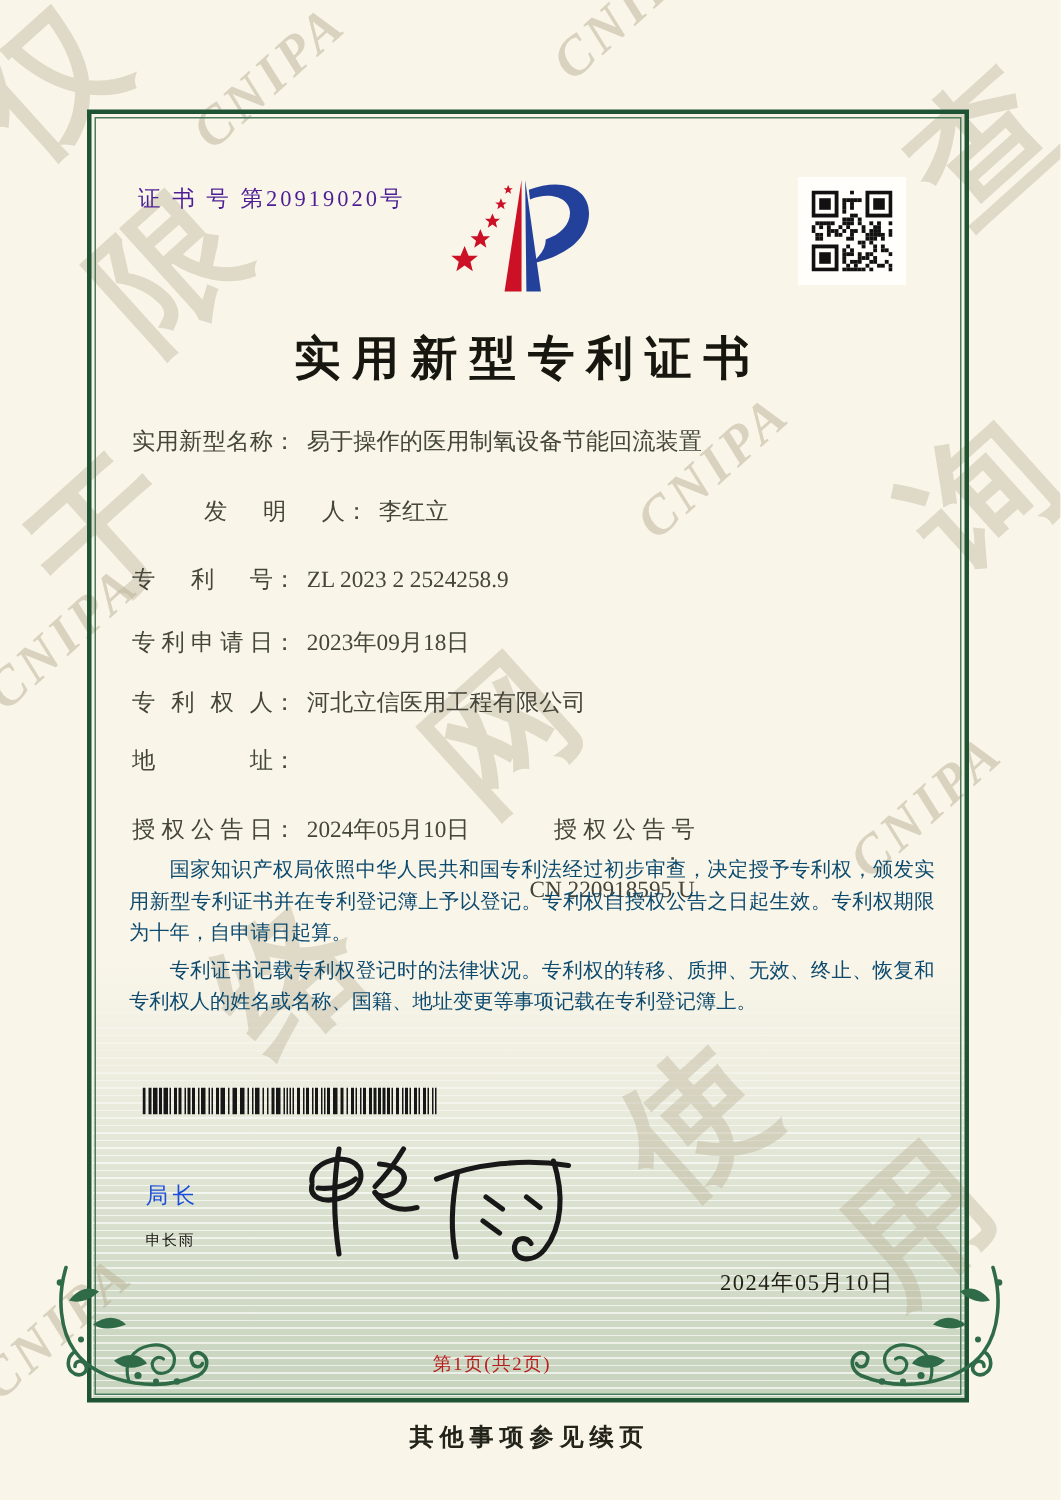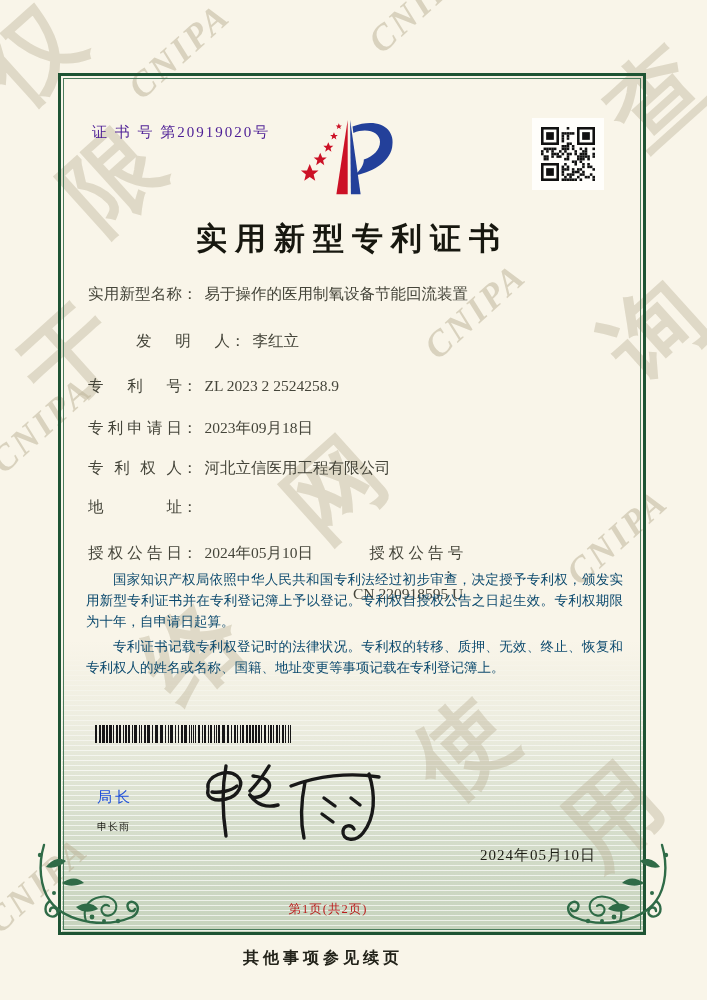--- a/index.html
+++ b/index.html
@@ -48,21 +48,21 @@
   .paras{left:86px;top:569px;width:537px;}
   .paras p{margin:0 0 4px 0;font-size:13.5px;line-height:21px;text-indent:2em;
            text-align:justify;color:#0c4a6e;}
   .barcode{left:95px;top:725px;width:200px;height:18px;}
   .sig-title{left:97px;top:788px;font-size:15px;letter-spacing:3px;color:#1d4ed8;}
   .sig-name{left:97px;top:820px;font-size:10px;letter-spacing:1px;color:#15150e;}
   .signature{left:193px;top:756px;width:208px;height:92px;}
   .date{left:480px;top:846px;font-size:15px;letter-spacing:1px;color:#1f1f16;}
   .page-ind{left:58px;top:901px;width:540px;text-align:center;font-size:12.5px;color:#b91c1c;letter-spacing:1px;}
   .cont-note{left:0;top:948px;width:646px;text-align:center;font-size:16px;font-weight:bold;
-             letter-spacing:4px;color:#23231a;}
+             letter-spacing:4px;color:#23231a;padding-left:30px;}
 </style>
 </head>
 <body>
 
 <div class="page">
 
   <span class="wm wm-cn w1">仅</span>
   <span class="wm wm-latin w2">CNIPA</span>
   <span class="wm wm-cn w3">限</span>
   <span class="wm wm-latin w4">CNIPA</span>

